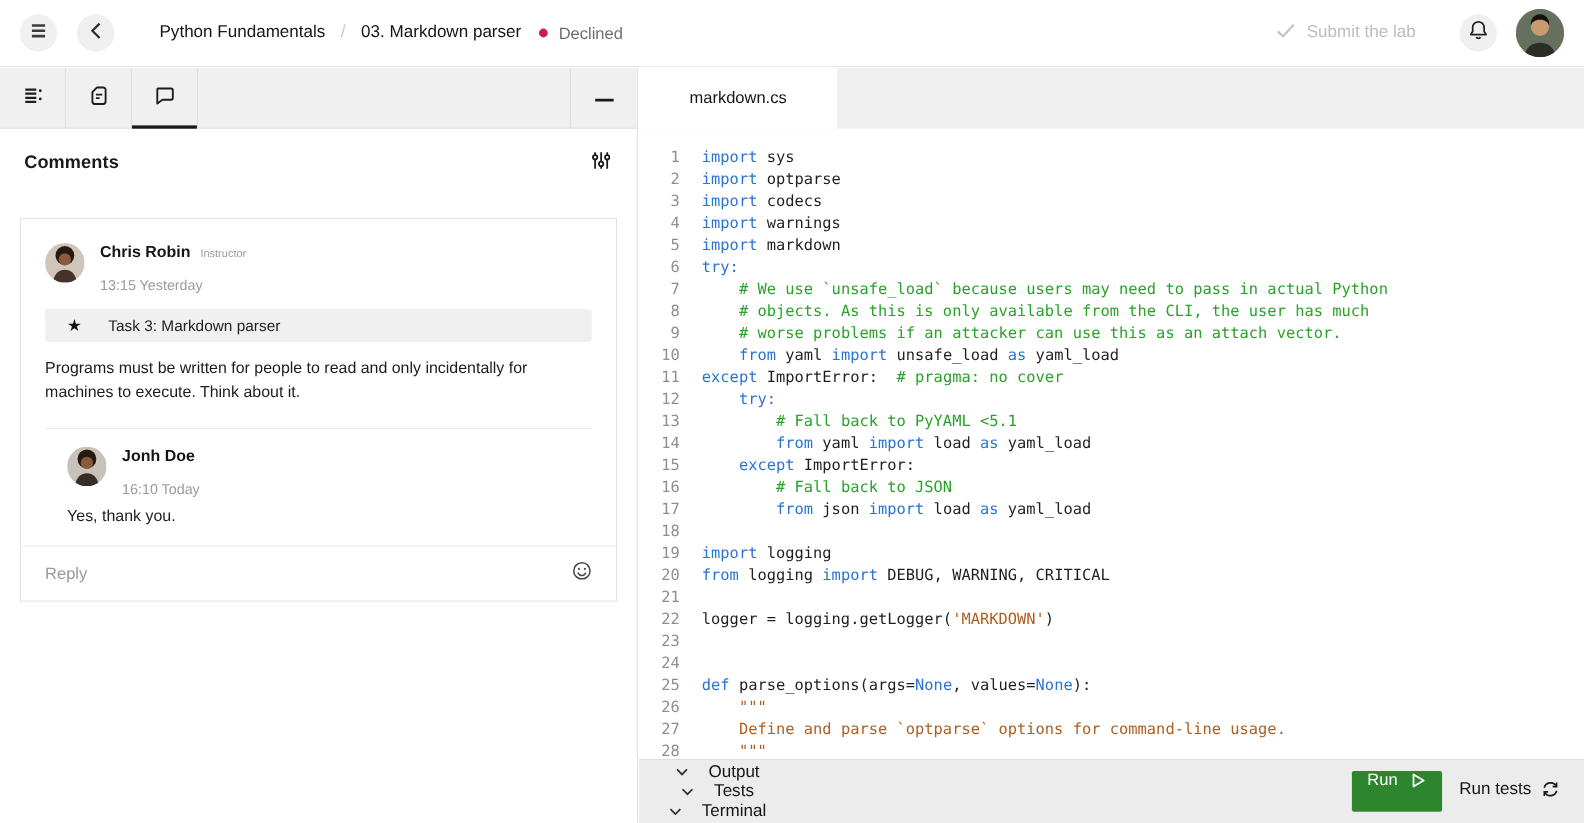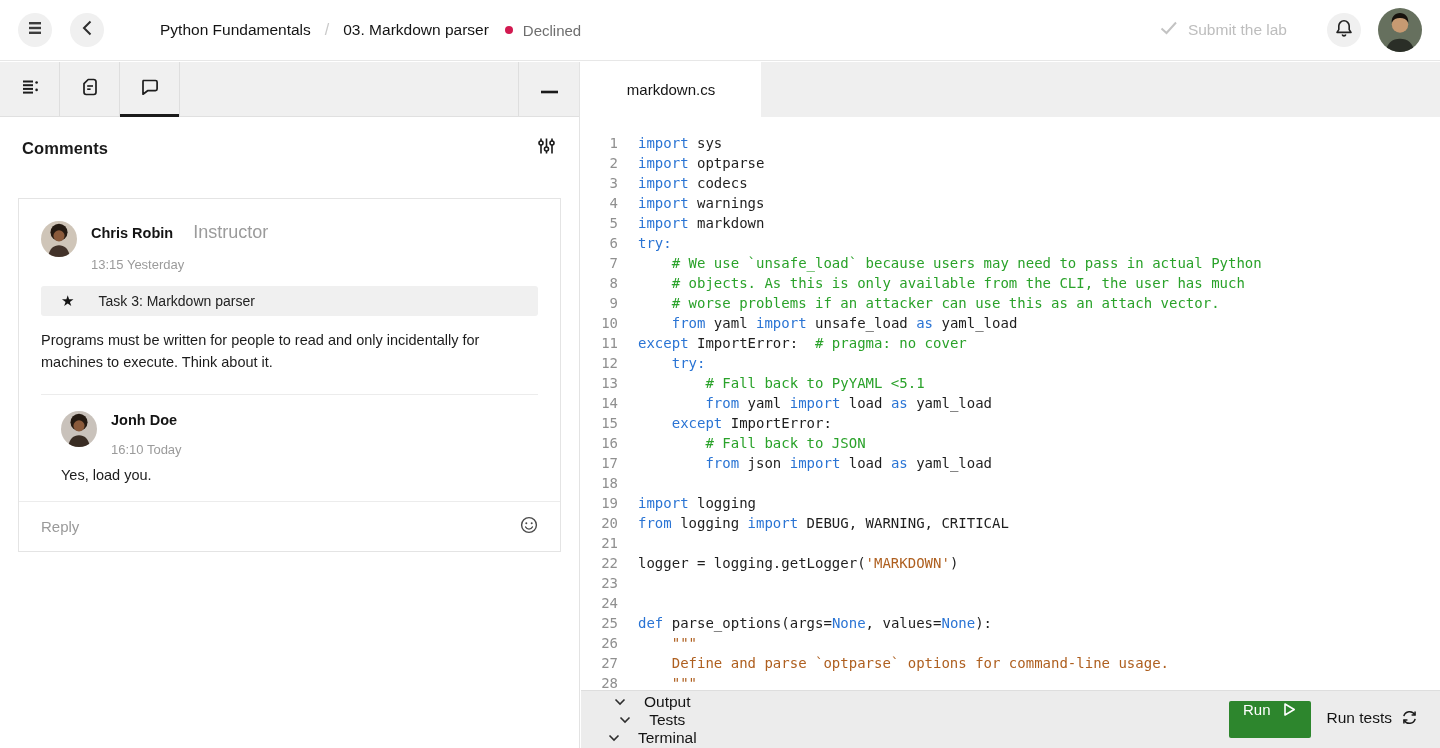--- a/index.html
+++ b/index.html
@@ -11,21 +11,21 @@
     --string-orange:#ae5f1f; --run-green:#2d862d;
   }
 
   
   .topbar{ position:absolute; left:0; top:0; width:1440px; height:61px; background:#fff;
     border-bottom:1px solid #e7e7e7; display:flex; align-items:center; z-index:5;}
   .circle-btn{ width:34px; height:34px; border-radius:50%; background:#f0f0f0;
     display:flex; align-items:center; justify-content:center; cursor:pointer; flex:0 0 auto;}
   .tb-menu{ margin-left:18px; }
   .tb-back{ margin-left:18px; }
-  .breadcrumb{ display:flex; align-items:center; margin-left:56px; font-size:15.5px; }
+  .breadcrumb{ display:flex; align-items:center; margin-left:41px; font-size:15.5px; }
   .crumb{ font-weight:500; color:#141414; }
   .crumb-sep{ color:#c9c9c9; margin:0 14px; font-size:16px; font-weight:400;}
   .status{ display:flex; align-items:center; margin-left:16px; }
   .status-dot{ width:8px; height:8px; border-radius:50%; background:var(--status-red); }
   .status-label{ margin-left:10px; color:#6e6e6e; font-size:15px; }
   .tb-right{ margin-left:auto; display:flex; align-items:center; }
   .submit{ display:flex; align-items:center; color:#bdbdbd; font-size:15.5px; margin-right:40px; cursor:default;}
   .submit svg{ margin-right:10px; }
   .tb-bell{ margin-right:17px; }
   .avatar{ border-radius:50%; overflow:hidden; flex:0 0 auto; }
@@ -49,21 +49,21 @@
 
   
   .card{ position:absolute; left:18px; right:18px; top:136px; border:1px solid #e4e4e4;
     border-radius:0; background:#fff; }
   .card-inner{ padding:22px 22px 0 22px; }
   .author-row{ display:flex; align-items:flex-start; }
   .author-row .avatar{ width:36px; height:36px; }
   .author-meta{ margin-left:14px; padding-top:1px;}
   .author-line{ display:flex; align-items:baseline; }
   .author-name{ font-size:14.5px; font-weight:700; color:#141414;}
-  .author-role{ font-size:18px; color:#9b9b9b; margin-left:20px; }
+  .author-role{ font-size:10px; color:#9b9b9b; margin-left:9px; }
   .author-time{ font-size:13px; color:#9b9b9b; margin-top:14px; }
   .task-banner{ margin-top:14px; background:#f0f0f0; border-radius:3px; height:30px;
     display:flex; align-items:center; padding-left:20px; cursor:pointer;}
   .task-star{ font-size:15px; color:#141414; }
   .task-label{ font-size:14px; color:#222; margin-left:24px; }
   .card-body{ margin-top:13px; font-size:14.5px; line-height:22px; color:#1c1c1c; max-width:502px; }
   .card-divider{ border:none; border-top:1px solid #ececec; margin-top:21px; }
   .reply-block{ margin-top:16px; padding-left:20px; }
   .reply-text{ font-size:14.5px; color:#1c1c1c; margin:10px 0 18px 0; }
   .reply-input-row{ border-top:1px solid #ececec; height:50px; display:flex; align-items:center;
@@ -262,21 +262,21 @@
                 <circle cx="20" cy="16.5" r="6.2" fill="#8a5a3b"></circle>
               </svg>
           </div>
           <div class="author-meta">
             <div class="author-line">
               <span class="author-name">Jonh Doe</span>
             </div>
             <div class="author-time">16:10 Today</div>
           </div>
         </div>
-        <div class="reply-text">Yes, load you.</div>
+        <div class="reply-text">Yes, thank you.</div>
       </div>
     </div>
 
     <div class="reply-input-row">
       <input class="reply-input" type="text" placeholder="Reply" style="">
       <span class="emoji-btn">
         <span>
           <svg width="18" height="18" viewBox="0 0 18 18">
               <circle cx="9" cy="9" r="7.4" fill="none" stroke="#4a4a4a" stroke-width="1.4"></circle>
               <circle cx="6.3" cy="7.2" r="1" fill="#4a4a4a"></circle>

